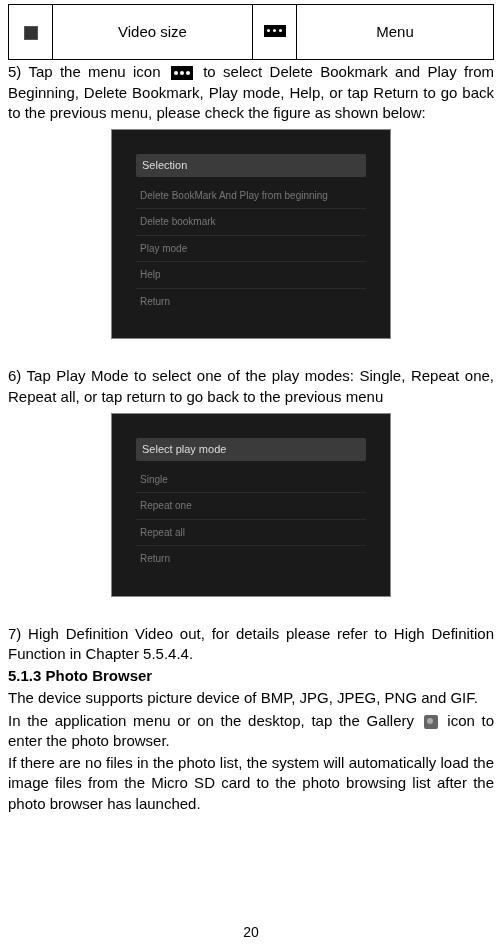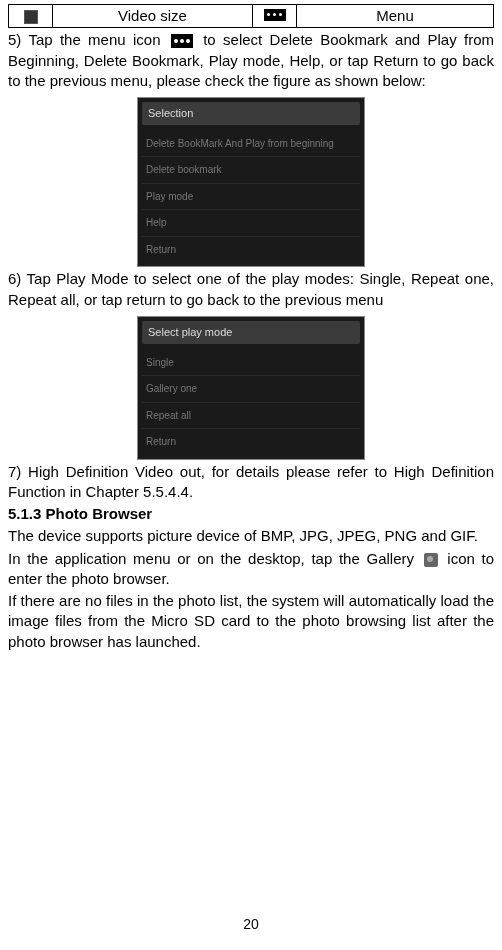--- a/index.html
+++ b/index.html
@@ -14,21 +14,21 @@
       padding: 4px 8px;
       position: relative;
     }
     table {
       width: 100%;
       border-collapse: collapse;
       margin-bottom: 2px;
     }
     td {
       border: 1px solid #000;
-      padding: 1px 4px;
+      padding: 17px 4px;
       text-align: center;
       vertical-align: middle;
       height: 20px;
     }
     td.icon-cell {
       width: 44px;
     }
     td.label-cell {
       width: 200px;
     }
@@ -66,46 +66,46 @@
       content: "";
       position: absolute;
       left: 3px; top: 3px;
       width: 6px; height: 6px;
       background: #aaa;
       border-radius: 50%;
     }
 
     
     .shot {
-      width: 228px;
-      margin: 6px auto 2px auto;
+      width: 280px;
+      margin: 6px auto 27px auto;
       background: #1a1a1a;
       border: 1px solid #888;
-      padding: 4px;
+      padding: 24px;
       font-size: 10px;
       color: #888;
     }
     .shot .header {
       background: #3b3b3b;
       color: #ddd;
       padding: 4px 6px;
       font-size: 11px;
       border-radius: 2px;
       margin-bottom: 6px;
     }
     .shot .item {
       padding: 6px 4px;
       border-bottom: 1px solid #2a2a2a;
       color: #777;
     }
     .shot .item:last-child { border-bottom: none; }
 
     .page-num {
       position: absolute;
-      bottom: 16px;
+      bottom: 8px;
       left: 0;
       width: 100%;
       text-align: center;
       font-size: 14px;
       margin-top: 32px;
     }
 
     
     .ic {
       display: inline-block;
@@ -218,21 +218,21 @@
   <div class="item">Play mode</div>
   <div class="item">Help</div>
   <div class="item">Return</div>
 </div>
 
 <p class="para">6) Tap Play Mode to select one of the play modes: Single, Repeat one, Repeat all, or tap return to go back to the previous menu</p>
 
 <div class="shot">
   <div class="header">Select play mode</div>
   <div class="item">Single</div>
-  <div class="item">Gallery one</div>
+  <div class="item">Repeat one</div>
   <div class="item">Repeat all</div>
   <div class="item">Return</div>
 </div>
 
 <p class="para">7) High Definition Video out, for details please refer to High Definition Function in Chapter 5.5.4.4.</p>
 <p class="para bold">5.1.3 Photo Browser</p>
 <p class="para">The device supports picture device of BMP, JPG, JPEG, PNG and GIF.</p>
 <p class="para">
   <span>In the application menu or on the desktop, tap the Gallery </span>
   <span class="inline-icon gallery"></span>

